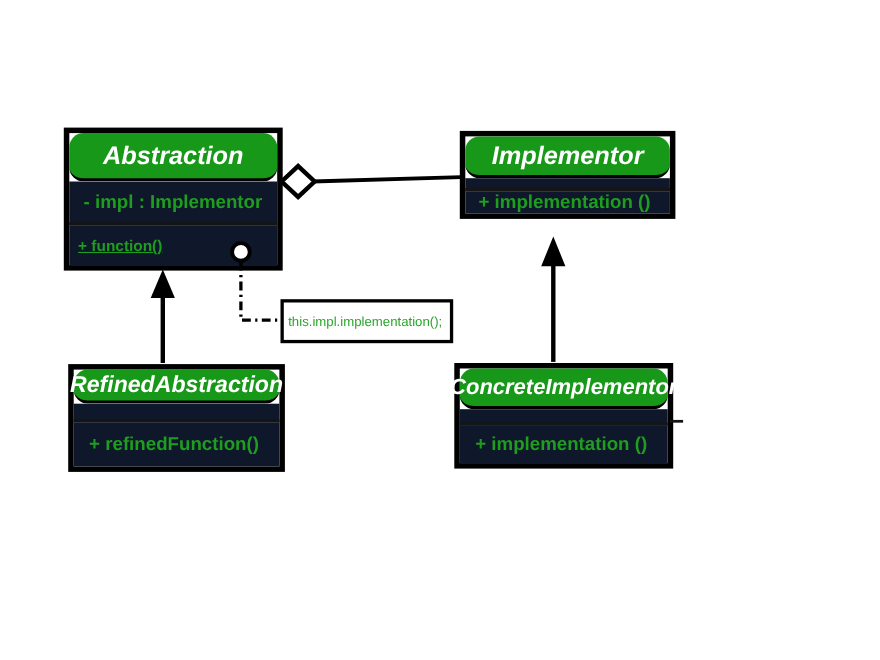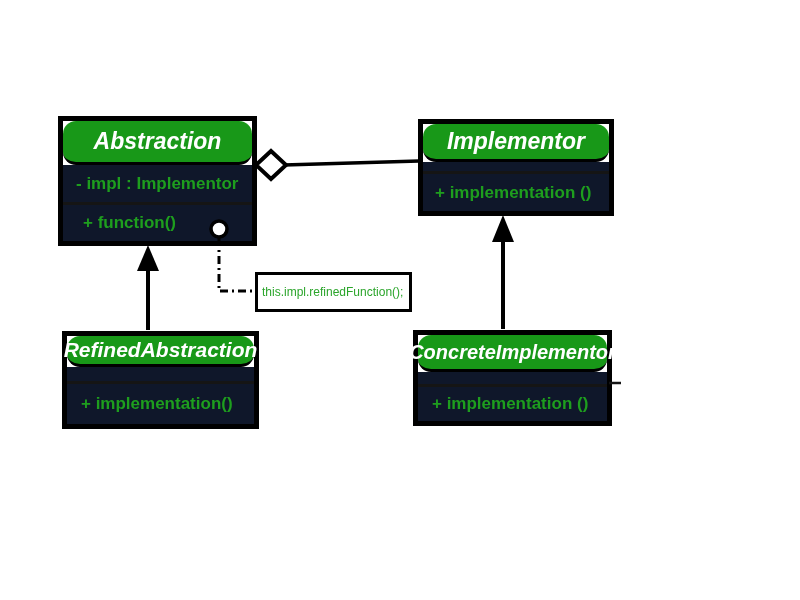--- a/index.html
+++ b/index.html
@@ -43,24 +43,24 @@
     font-weight: bold;
     white-space: nowrap;
     text-align: right;
   }
   .compartment.divided { border-bottom: 3px solid #151515; }
 
   
   #cls-abstraction { left: 58px; top: 116px; width: 199px; height: 130px; }
   #cls-abstraction .cls-header { height: 44px; font-size: 23px; }
   #cls-abstraction .attrs { height: 40px; font-size: 17px; padding-left: 13px; }
-  #cls-abstraction .methods { flex: 1; font-size: 17px; padding-left: 20px; }
+  #cls-abstraction .methods { flex: 1; font-size: 14px; padding-left: 8px; text-decoration: underline; }
 
   
-  #cls-implementor { left: 418px; top: 119px; width: 196px; height: 97px; }
+  #cls-implementor { left: 418px; top: 119px; width: 196px; height: 80px; }
   #cls-implementor .cls-header { height: 38px; font-size: 23px; }
   #cls-implementor .attrs { height: 12px; }
   #cls-implementor .methods { flex: 1; font-size: 17px; padding-left: 12px; }
 
   
   #cls-refined { left: 62px; top: 331px; width: 197px; height: 98px; }
   #cls-refined .cls-header { height: 31px; font-size: 21px; }
   #cls-refined .attrs { height: 17px; }
   #cls-refined .methods { flex: 1; font-size: 17px; padding-left: 14px; }
 
@@ -107,30 +107,30 @@
 
   <div class="uml-class" id="cls-implementor">
     <div class="cls-header">Implementor</div>
     <div class="compartment attrs divided"></div>
     <div class="compartment methods">+ implementation ()</div>
   </div>
 
   <div class="uml-class" id="cls-refined">
     <div class="cls-header">RefinedAbstraction</div>
     <div class="compartment attrs divided"></div>
-    <div class="compartment methods">+ implementation()</div>
+    <div class="compartment methods">+ refinedFunction()</div>
   </div>
 
   <div class="uml-class" id="cls-concrete">
     <div class="cls-header">ConcreteImplementor</div>
     <div class="compartment attrs divided"></div>
     <div class="compartment methods">+ implementation ()</div>
   </div>
 
-  <div class="uml-note">this.impl.refinedFunction();</div>
+  <div class="uml-note">this.impl.implementation();</div>
 
   <svg class="connector-layer" viewBox="0 0 800 600" xmlns="http://www.w3.org/2000/svg">
 
     <g>
       <line x1="284" y1="165" x2="419" y2="161" stroke="#000" stroke-width="3.5"></line>
       <polygon points="256,165 271,151 286,165 271,179" fill="#fff" stroke="#000" stroke-width="4"></polygon>
     </g>
 
     <g>
       <line x1="148" y1="330" x2="148" y2="266" stroke="#000" stroke-width="4"></line>

